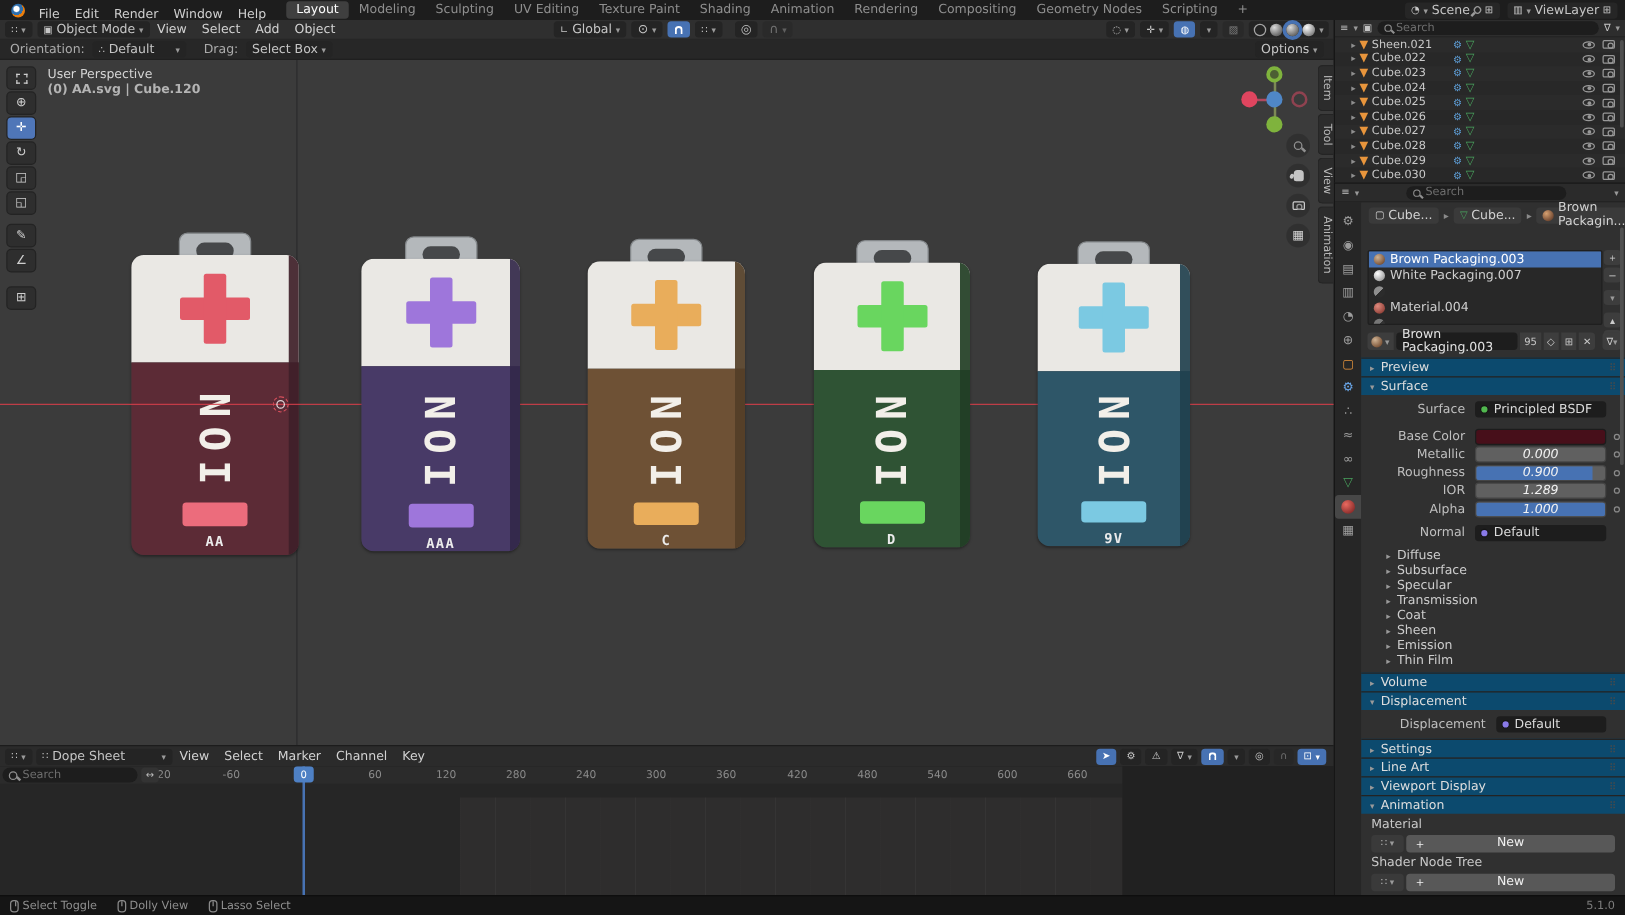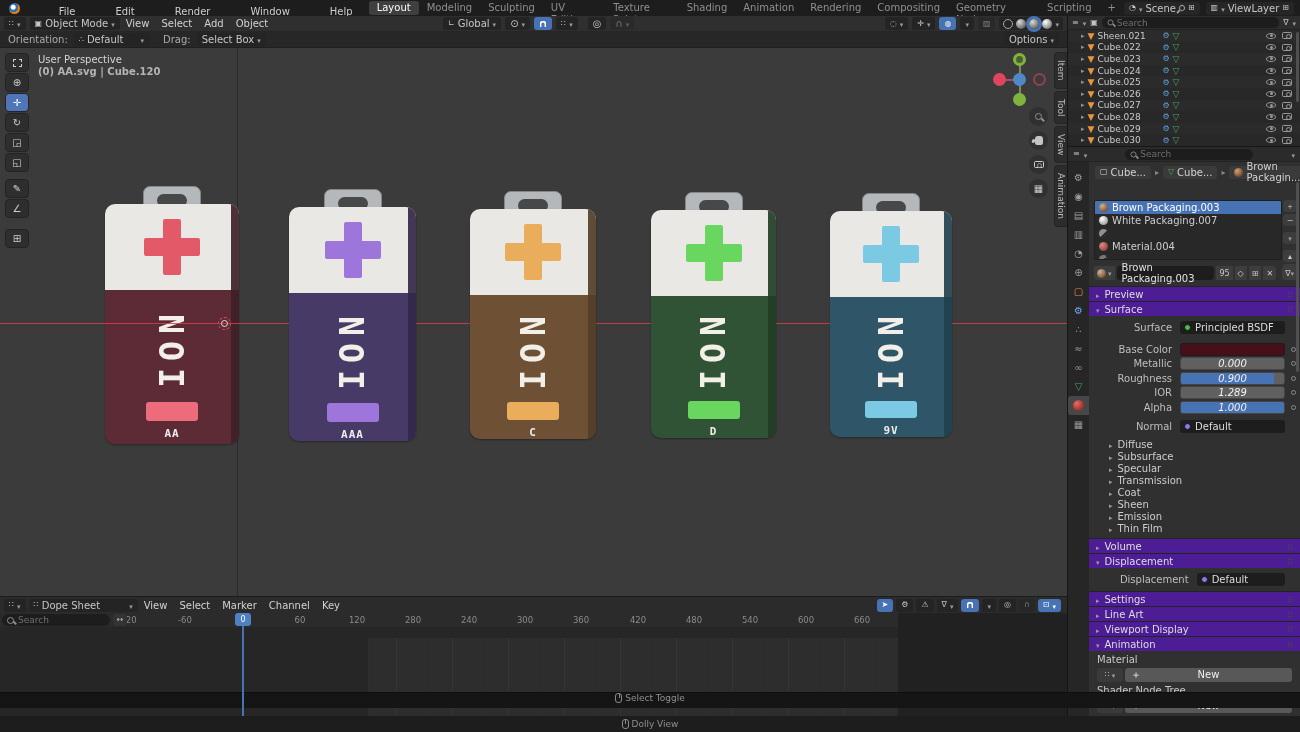--- a/index.html
+++ b/index.html
@@ -6,21 +6,21 @@
   html,body { width:1300px; height:732px; overflow:hidden; background:#1d1d1d;
     font-family:"DejaVu Sans", sans-serif; font-size:10px; color:#c6c6c6; }
   .abs { position:absolute; }
   .row { display:flex; align-items:center; }
   input { background:transparent; border:none; outline:none; color:#c6c6c6; font-family:"DejaVu Sans",sans-serif; font-size:9px; width:100%; }
   input::placeholder { color:#6e6e6e; }
 
   
   .topbar { left:0; top:0; width:1300px; height:16px; background:#1d1d1d; display:flex; align-items:center; padding-left:4px; }
   .logo { width:11px; height:11px; border-radius:50%; background:radial-gradient(circle at 38% 38%, #fff 0 2px, #2f6fad 3px 5px, #e87d0d 5px); margin:0 5px; }
-  .tmenu { padding:4px 6px; color:#cfcfcf; height:16px; line-height:16px;margin-left:28px; }
+  .tmenu { padding:4px 6px; color:#cfcfcf; height:16px; line-height:16px; }
   .wstabs { display:flex; margin-left:10px; height:16px; align-items:center; }
   .wstab { padding:1px 8px; color:#8f8f8f; border-radius:3px; height:14px; line-height:12px; }
   .wstab.on { background:#3f3f3f; color:#fdfdfd; }
   .tb-right { margin-left:auto; display:flex; gap:6px; padding-right:6px; }
   .tb-chip { display:flex; align-items:center; gap:3px; background:#262626; border-radius:3px; height:13px; padding:0 5px; }
 
   
   .car::after { content:"▾"; font-size:7px; color:#9a9a9a; }
   .carR::after { content:"▸"; font-size:7px; color:#9a9a9a; }
   .grip::after { content:"⠿"; color:#4a4a4a; font-size:8px; }
@@ -128,42 +128,42 @@
   .slotbox { position:absolute; left:5px; top:38px; width:188px; height:60px; background:#282828; border:1px solid #1f1f1f; border-radius:2px; overflow:hidden; }
   .slot { display:flex; align-items:center; gap:4px; height:13px; padding:0 4px; color:#cecece; }
   .slot.sel { background:#4772b3; color:#fff; }
   .sball { width:9px; height:9px; border-radius:50%; flex:none; }
   .slotbtns { position:absolute; right:3px; top:38px; width:14px; display:flex; flex-direction:column; gap:2px; }
   .sbtn { width:14px; height:12px; background:#3d3d3d; border-radius:3px; color:#ccc; font-size:8px; display:flex; align-items:center; justify-content:center; }
   .dbrow { position:absolute; left:5px; top:104px; right:3px; height:14px; display:flex; align-items:center; gap:2px; }
   .dbfield { flex:1; height:14px; background:#1d1d1d; border-radius:3px; display:flex; align-items:center; padding:0 5px; color:#e3e3e3; }
   .dbbtn { height:14px; background:#3d3d3d; display:flex; align-items:center; justify-content:center; color:#c9c9c9; padding:0 3px; font-size:8px; }
   .plist { position:absolute; left:0; top:124px; right:0; bottom:0; }
-  .phdr { display:flex; align-items:center; gap:5px; height:15px; padding:0 7px; background:#4c1d95; border-top:1px solid #232323; color:#dedede; }
+  .phdr { display:flex; align-items:center; gap:5px; height:15px; padding:0 7px; background:#0c4a6e; border-top:1px solid #232323; color:#dedede; }
   .phdr .grip { margin-left:auto; }
   .psub { display:flex; align-items:center; gap:5px; height:12px; padding:0 7px 0 20px; color:#cdcdcd; }
   .pbody { padding:3px 0 4px 0; }
   .prow { display:flex; align-items:center; height:13px; margin:1.5px 4px 1.5px 0; }
   .plabel { width:44%; text-align:right; padding-right:8px; color:#bfbfbf; flex:none; }
   .pw { flex:1; height:13px; border-radius:3px; position:relative; display:flex; align-items:center; overflow:hidden; }
   .pw-drop { background:#1d1d1d; padding-left:4px; gap:4px; color:#dcdcdc; }
   .socket { width:7px; height:7px; border-radius:50%; border:1px solid #141414; flex:none; }
   .pw-slider { background:#606060; border:1px solid #454545; justify-content:center; color:#f2f2f2; }
   .pw-fill { position:absolute; left:0; top:0; bottom:0; background:#4772b3; }
   .pw-val { position:relative;font-style:italic; }
   .decor { width:5px; height:5px; border:1px solid #8a8a8a; border-radius:50%; margin-left:6px; flex:none; }
   .alabel { padding:3px 0 2px 8px; color:#c9c9c9; }
   .newrow { display:flex; align-items:center; gap:2px; padding:0 8px; height:15px; }
   .actic { width:26px; height:14px; background:#3a3a3a; border-radius:3px; display:flex; align-items:center; justify-content:center; gap:2px; color:#bbb; }
   .newbtn { flex:1; height:14px; background:#585858; border-radius:3px; position:relative; display:flex; align-items:center; justify-content:center; color:#f0f0f0; }
   .newbtn .plus { position:absolute; left:6px; }
   .pscroll { position:absolute; right:1px; top:20px; width:3px; height:190px; background:#505050; border-radius:2px; }
 
   
-  .status { left:0; top:692px; width:1300px; height:16px; background:#151515; display:flex; align-items:center; gap:16px; padding:0 8px; color:#8f8f8f; font-size:9px; border-top:1px solid #0e0e0e;flex-direction:column; }
+  .status { left:0; top:716px; width:1300px; height:16px; background:#151515; display:flex; align-items:center; gap:16px; padding:0 8px; color:#8f8f8f; font-size:9px; border-top:1px solid #0e0e0e; }
   .sitem { display:flex; align-items:center; gap:3px; }
   .ver { margin-left:auto; color:#7d7d7d; } .fs8 { font-size:8px; }
 </style>
 </head>
 <body>
 
 <div class="abs topbar">
   <span class="logo"></span>
   <span class="tmenu">File</span>
   <span class="tmenu">Edit</span>

